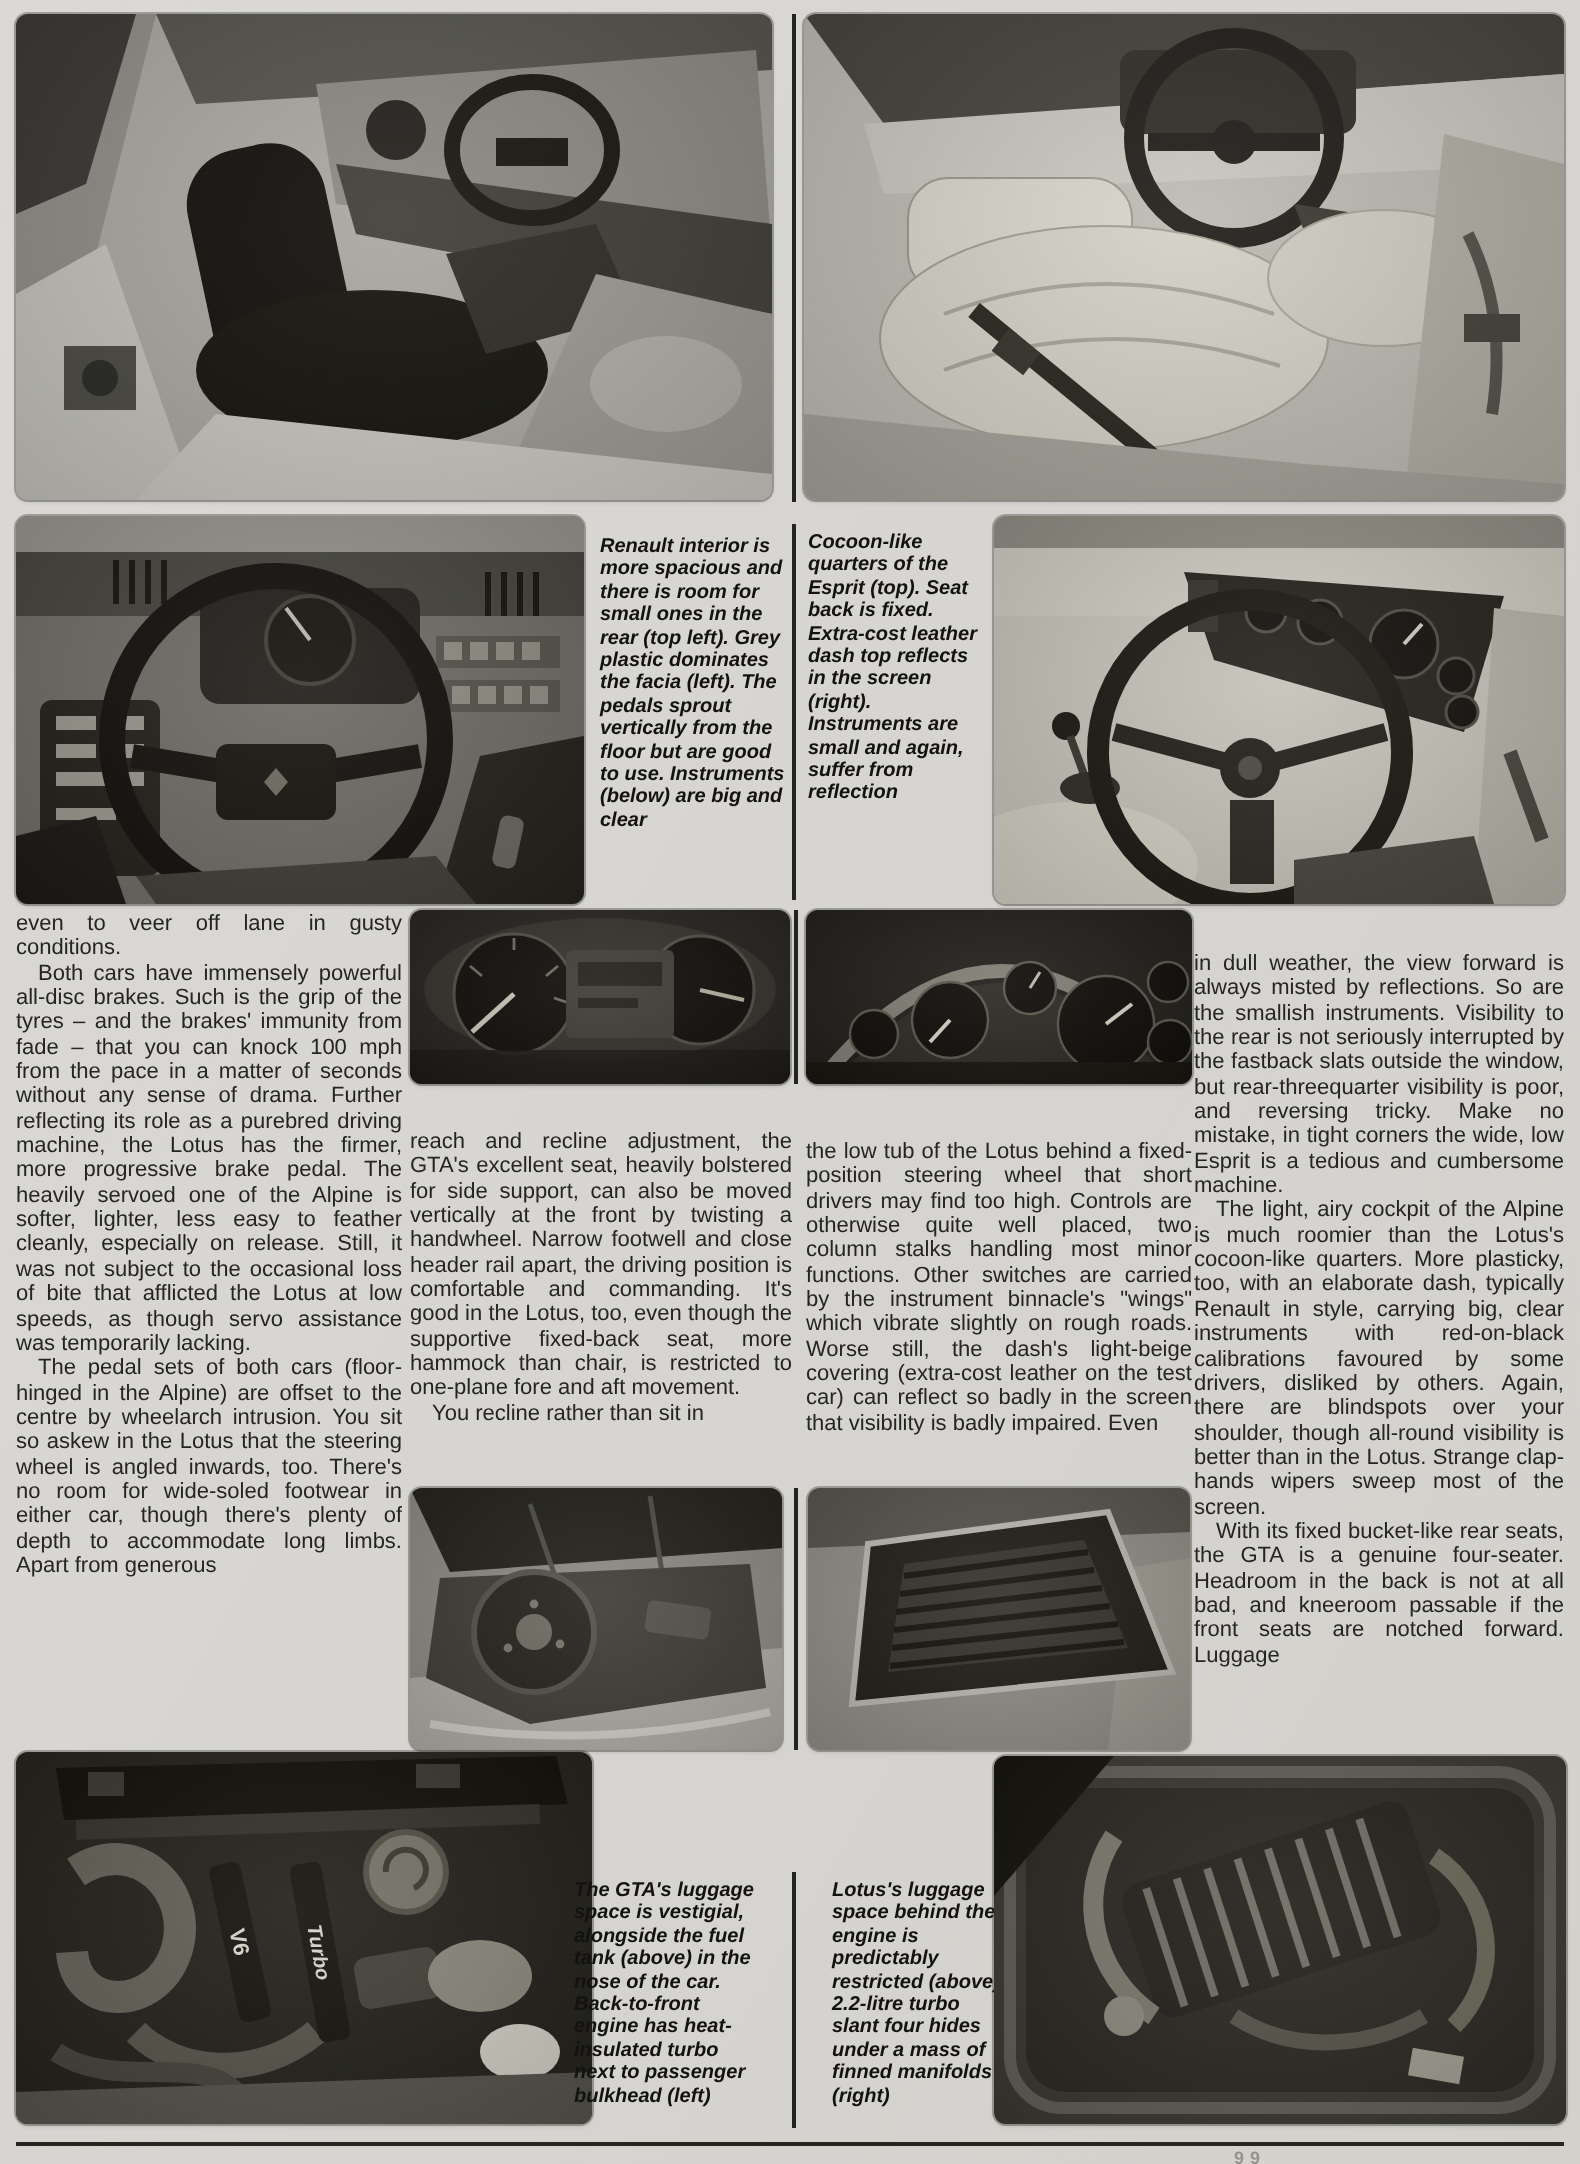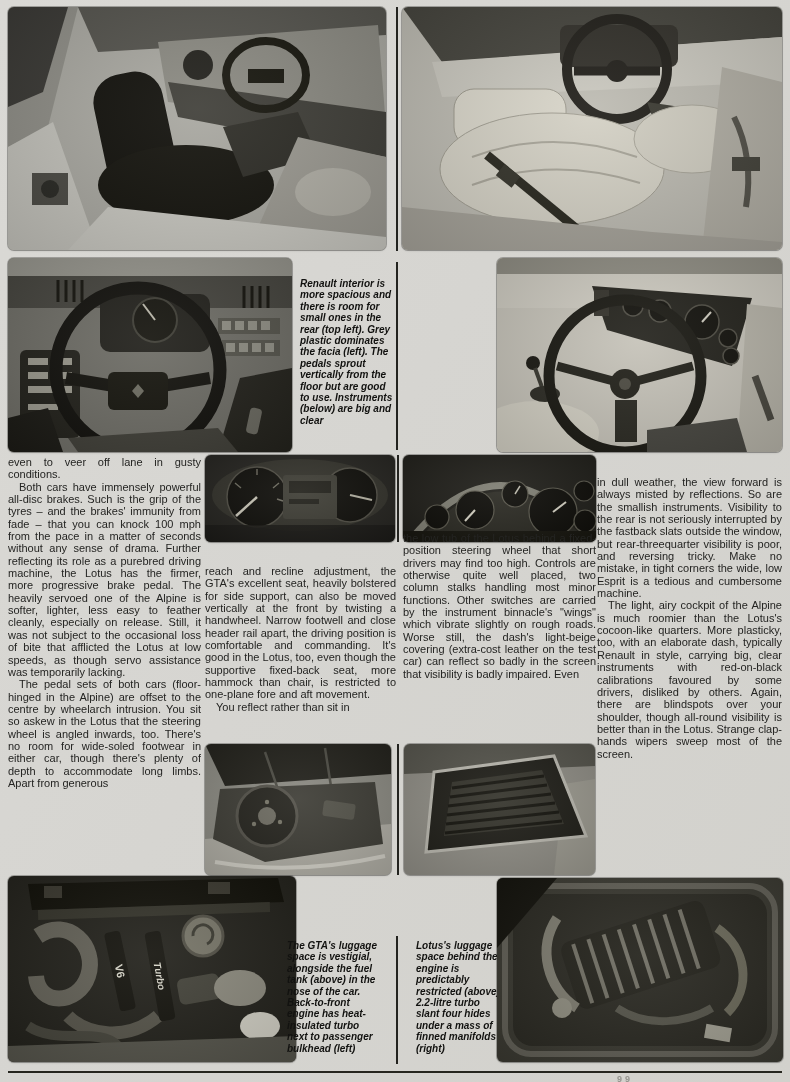--- a/index.html
+++ b/index.html
@@ -134,24 +134,25 @@
       <line x1="202" y1="120" x2="142" y2="130" stroke="#14130e" stroke-width="12"></line>
       <rect x="100" y="114" width="60" height="38" rx="6" fill="#17160f"></rect>
       <polygon points="130,126 136,133 130,140 124,133" fill="#6e6d62"></polygon>
       <polygon points="0,160 40,150 55,194 0,194" fill="#1c1b16"></polygon>
       <polygon points="232,120 284,110 284,194 210,194" fill="#24231d"></polygon>
       <rect x="240" y="150" width="12" height="26" rx="4" fill="#6a6960" transform="rotate(12 246 163)"></rect>
       <polygon points="60,180 210,170 230,194 70,194" fill="#403f38"></polygon>
     </svg>
   </div>
 
-  <div class="caption" style="left:300px;top:278px;width:94px">Renault interior is more spacious and there is room for small ones in the rear (top left). Grey plastic dominates the facia (left). The pedals sprout vertically from the floor but are good to use. Instruments (below) are big and clear</div>
+  <div class="caption" style="left:300px;top:268px;width:94px">Renault interior is more spacious and there is room for small ones in the rear (top left). Grey plastic dominates the facia (left). The pedals sprout vertically from the floor but are good to use. Instruments (below) are big and clear</div>
 
   <div class="vrule" style="left:396px;top:262px;height:188px"></div>
 
+  <div class="caption" style="left:404px;top:266px;width:90px">Cocoon-like quarters of the Esprit (top). Seat back is fixed. Extra-cost leather dash top reflects in the screen (right). Instruments are small and again, suffer from reflection</div>
 
   <div class="photo" style="left:497px;top:258px;width:285px;height:194px" aria-label="Lotus Esprit steering wheel and instrument binnacle">
     <svg viewBox="0 0 285 194" preserveAspectRatio="none">
       <rect width="285" height="194" fill="#c6c3b9"></rect>
       <rect width="285" height="16" fill="#8e8c82"></rect>
       <rect y="16" width="285" height="34" fill="#cdcac0"></rect>
       <polygon points="95,28 255,40 235,108 110,72" fill="#25241e"></polygon>
       <rect x="97" y="32" width="15" height="11" fill="#35332c"></rect>
       <rect x="97" y="47" width="15" height="11" fill="#35332c"></rect>
       <g fill="#14130e" stroke="#504e45" stroke-width="1.5">
@@ -223,30 +224,31 @@
       </g>
       <line x1="72" y1="55" x2="62" y2="66" stroke="#d5d2c4" stroke-width="2"></line>
       <line x1="150" y1="57" x2="163" y2="47" stroke="#d5d2c4" stroke-width="2"></line>
       <line x1="112" y1="39" x2="117" y2="31" stroke="#bdbaac" stroke-width="1.5"></line>
       <rect x="0" y="76" width="193" height="11" fill="#17160f"></rect>
     </svg>
   </div>
 
   <div class="bodycol" style="left:205px;top:565px;width:191px;height:192px">
     <p class="noindent">reach and recline adjustment, the GTA's excellent seat, heavily bolstered for side support, can also be moved vertically at the front by twisting a handwheel. Narrow footwell and close header rail apart, the driving position is comfortable and commanding. It's good in the Lotus, too, even though the supportive fixed-back seat, more hammock than chair, is restricted to one-plane fore and aft movement.</p>
-    <p>You reflect rather than sit in</p>
-  </div>
-
-  <div class="bodycol" style="left:403px;top:532px;width:193px;height:192px">
+    <p>You recline rather than sit in</p>
+  </div>
+
+  <div class="bodycol" style="left:403px;top:570px;width:193px;height:192px">
     <p class="noindent">the low tub of the Lotus behind a fixed-position steering wheel that short drivers may find too high. Controls are otherwise quite well placed, two column stalks handling most minor functions. Other switches are carried by the instrument binnacle's "wings" which vibrate slightly on rough roads. Worse still, the dash's light-beige covering (extra-cost leather on the test car) can reflect so badly in the screen that visibility is badly impaired. Even</p>
   </div>
 
   <div class="bodycol" style="left:597px;top:476px;width:185px;height:420px">
     <p class="noindent">in dull weather, the view forward is always misted by reflections. So are the smallish instruments. Visibility to the rear is not seriously interrupted by the fastback slats outside the window, but rear-threequarter visibility is poor, and reversing tricky. Make no mistake, in tight corners the wide, low Esprit is a tedious and cumbersome machine.</p>
     <p>The light, airy cockpit of the Alpine is much roomier than the Lotus's cocoon-like quarters. More plasticky, too, with an elaborate dash, typically Renault in style, carrying big, clear instruments with red-on-black calibrations favoured by some drivers, disliked by others. Again, there are blindspots over your shoulder, though all-round visibility is better than in the Lotus. Strange clap-hands wipers sweep most of the screen.</p>
+    <p>With its fixed bucket-like rear seats, the GTA is a genuine four-seater. Headroom in the back is not at all bad, and kneeroom passable if the front seats are notched forward. Luggage</p>
   </div>
 
   <div class="photo" style="left:205px;top:744px;width:186px;height:131px" aria-label="GTA front luggage space with spare wheel">
     <svg viewBox="0 0 186 131" preserveAspectRatio="none">
       <rect width="186" height="131" fill="#8b8a82"></rect>
       <polygon points="0,0 186,0 186,30 20,42" fill="#23221c"></polygon>
       <line x1="60" y1="8" x2="78" y2="60" stroke="#4e4d45" stroke-width="2.5"></line>
       <line x1="120" y1="4" x2="128" y2="55" stroke="#4e4d45" stroke-width="2.5"></line>
       <polygon points="0,95 186,80 186,131 0,131" fill="#aeaca3"></polygon>
       <polygon points="15,45 170,38 178,100 60,118 8,95" fill="#3f3e37"></polygon>

